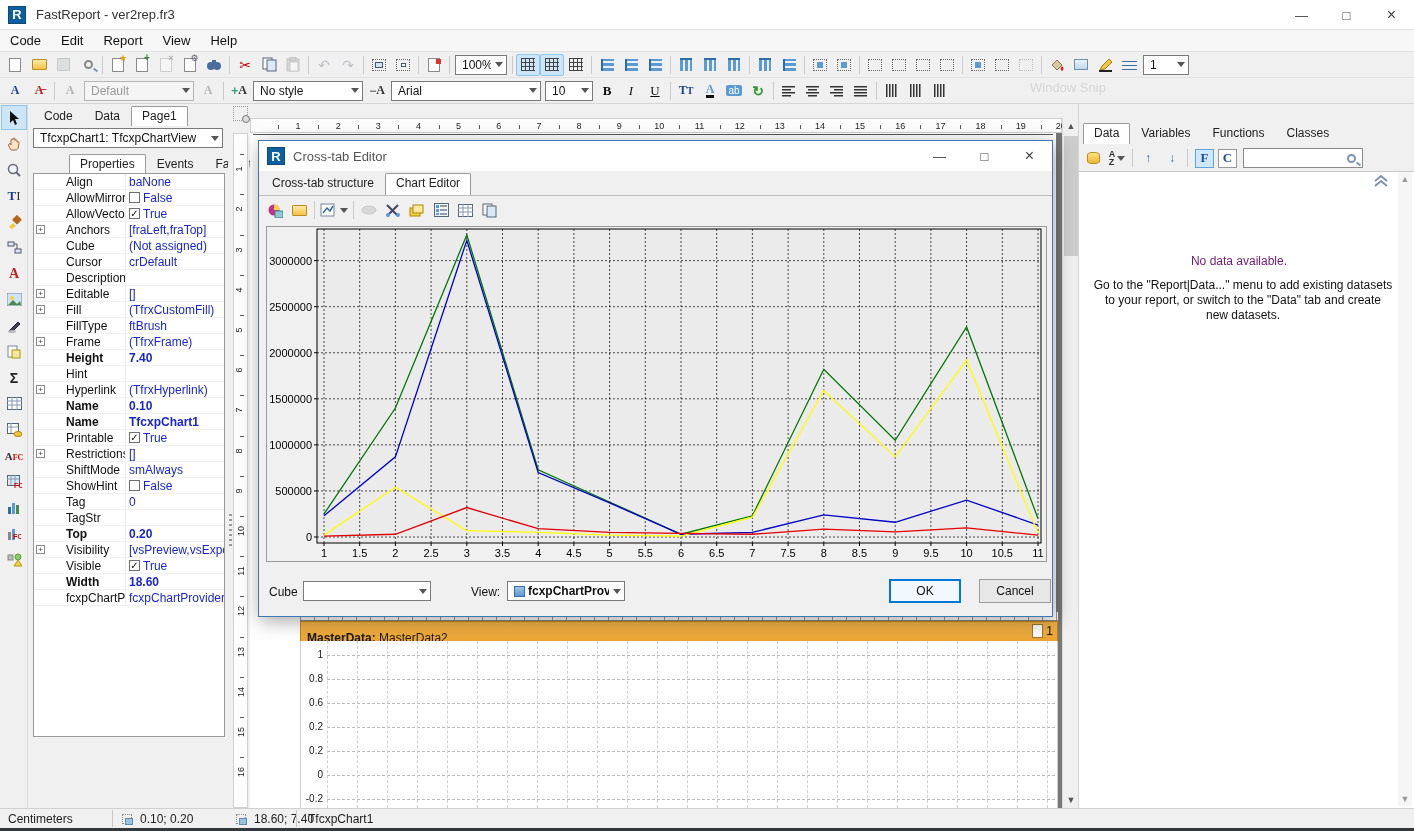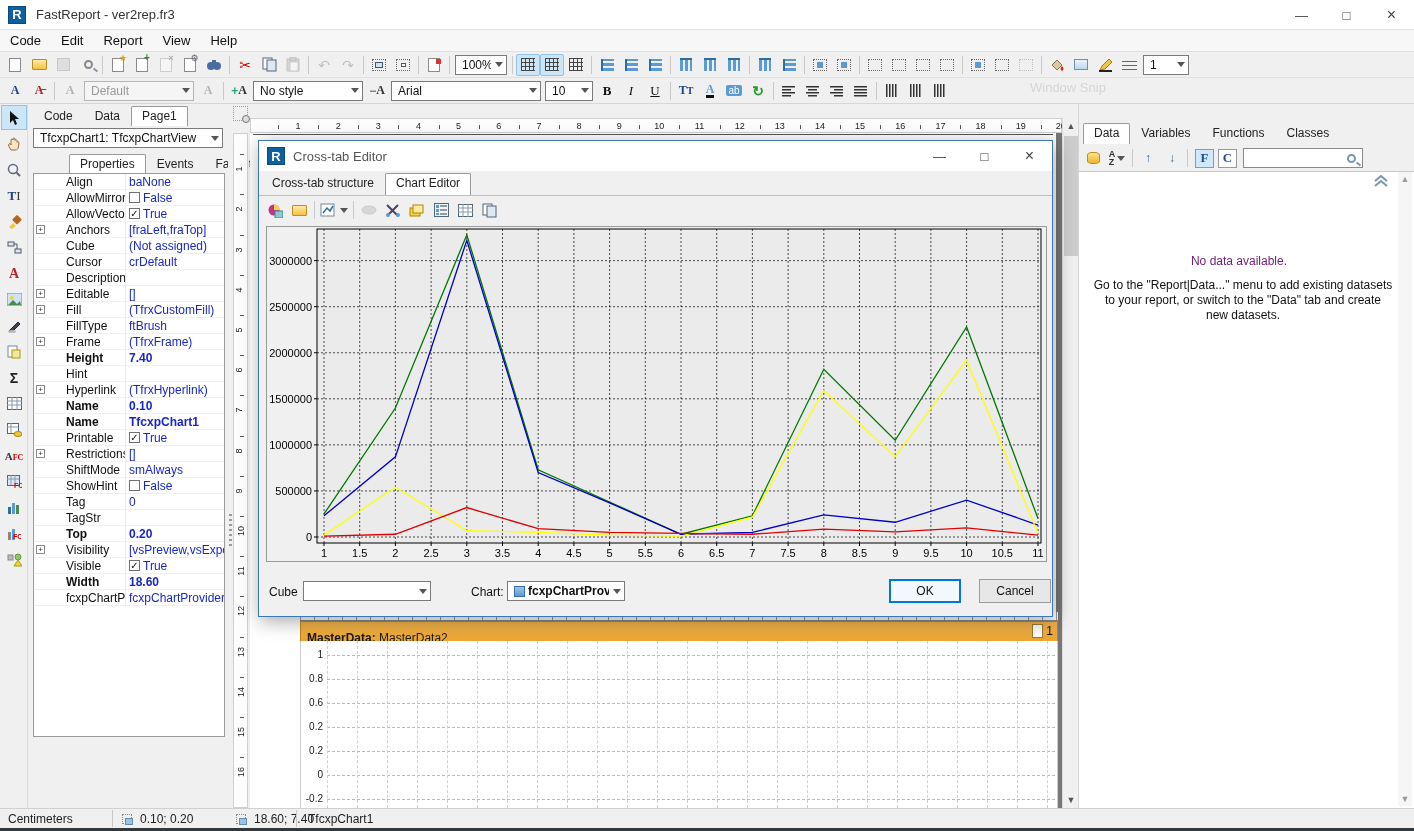--- a/index.html
+++ b/index.html
@@ -1067,21 +1067,21 @@
             <polyline points="57,308.1575757575758 128.4,260.25454545454545 199.8,303.55151515151516 271.2,305.3939393939394 342.6,308.1575757575758 414,309.07878787878786 485.4,290.1939393939394 556.8,163.52727272727273 628.2,229.85454545454547 699.6,133.12727272727273 771,306.3151515151515" fill="none" stroke="#ffff00" stroke-width="1.3"></polyline>
             <polyline points="57,309.07878787878786 128.4,307.23636363636365 199.8,280.5212121212121 271.2,301.7090909090909 342.6,305.3939393939394 414,306.3151515151515 485.4,307.23636363636365 556.8,302.169696969697 628.2,304.93333333333334 699.6,300.7878787878788 771,308.1575757575758" fill="none" stroke="#e00000" stroke-width="1.3"></polyline>
           </svg>
       </div>
       <div class="dlg-bottom">
         <div class="dlg-label" style="left:10px; top:8px;">Cube</div>
         <div class="combo" style="position:absolute; left:44px; top:4px; width:128px;">
           <span class="ct"></span>
             <span class="caret"></span>
         </div>
-        <div class="dlg-label" style="left:212px; top:8px;">Chart:</div>
+        <div class="dlg-label" style="left:212px; top:8px;">View:</div>
         <div class="combo" style="position:absolute; left:248px; top:4px; width:118px;">
           <span style="width:11px;height:11px;background:linear-gradient(#9fc4e8,#5b9bd5);border:1px solid #3a6ea8;margin-right:3px;flex:none;"></span>
           <span class="ct" style="font-weight:bold;">fcxpChartProvi</span>
           <span class="caret"></span>
         </div>
         <div class="btn btn-ok">OK</div>
         <div class="btn btn-cancel">Cancel</div>
       </div>
     </div>
 

